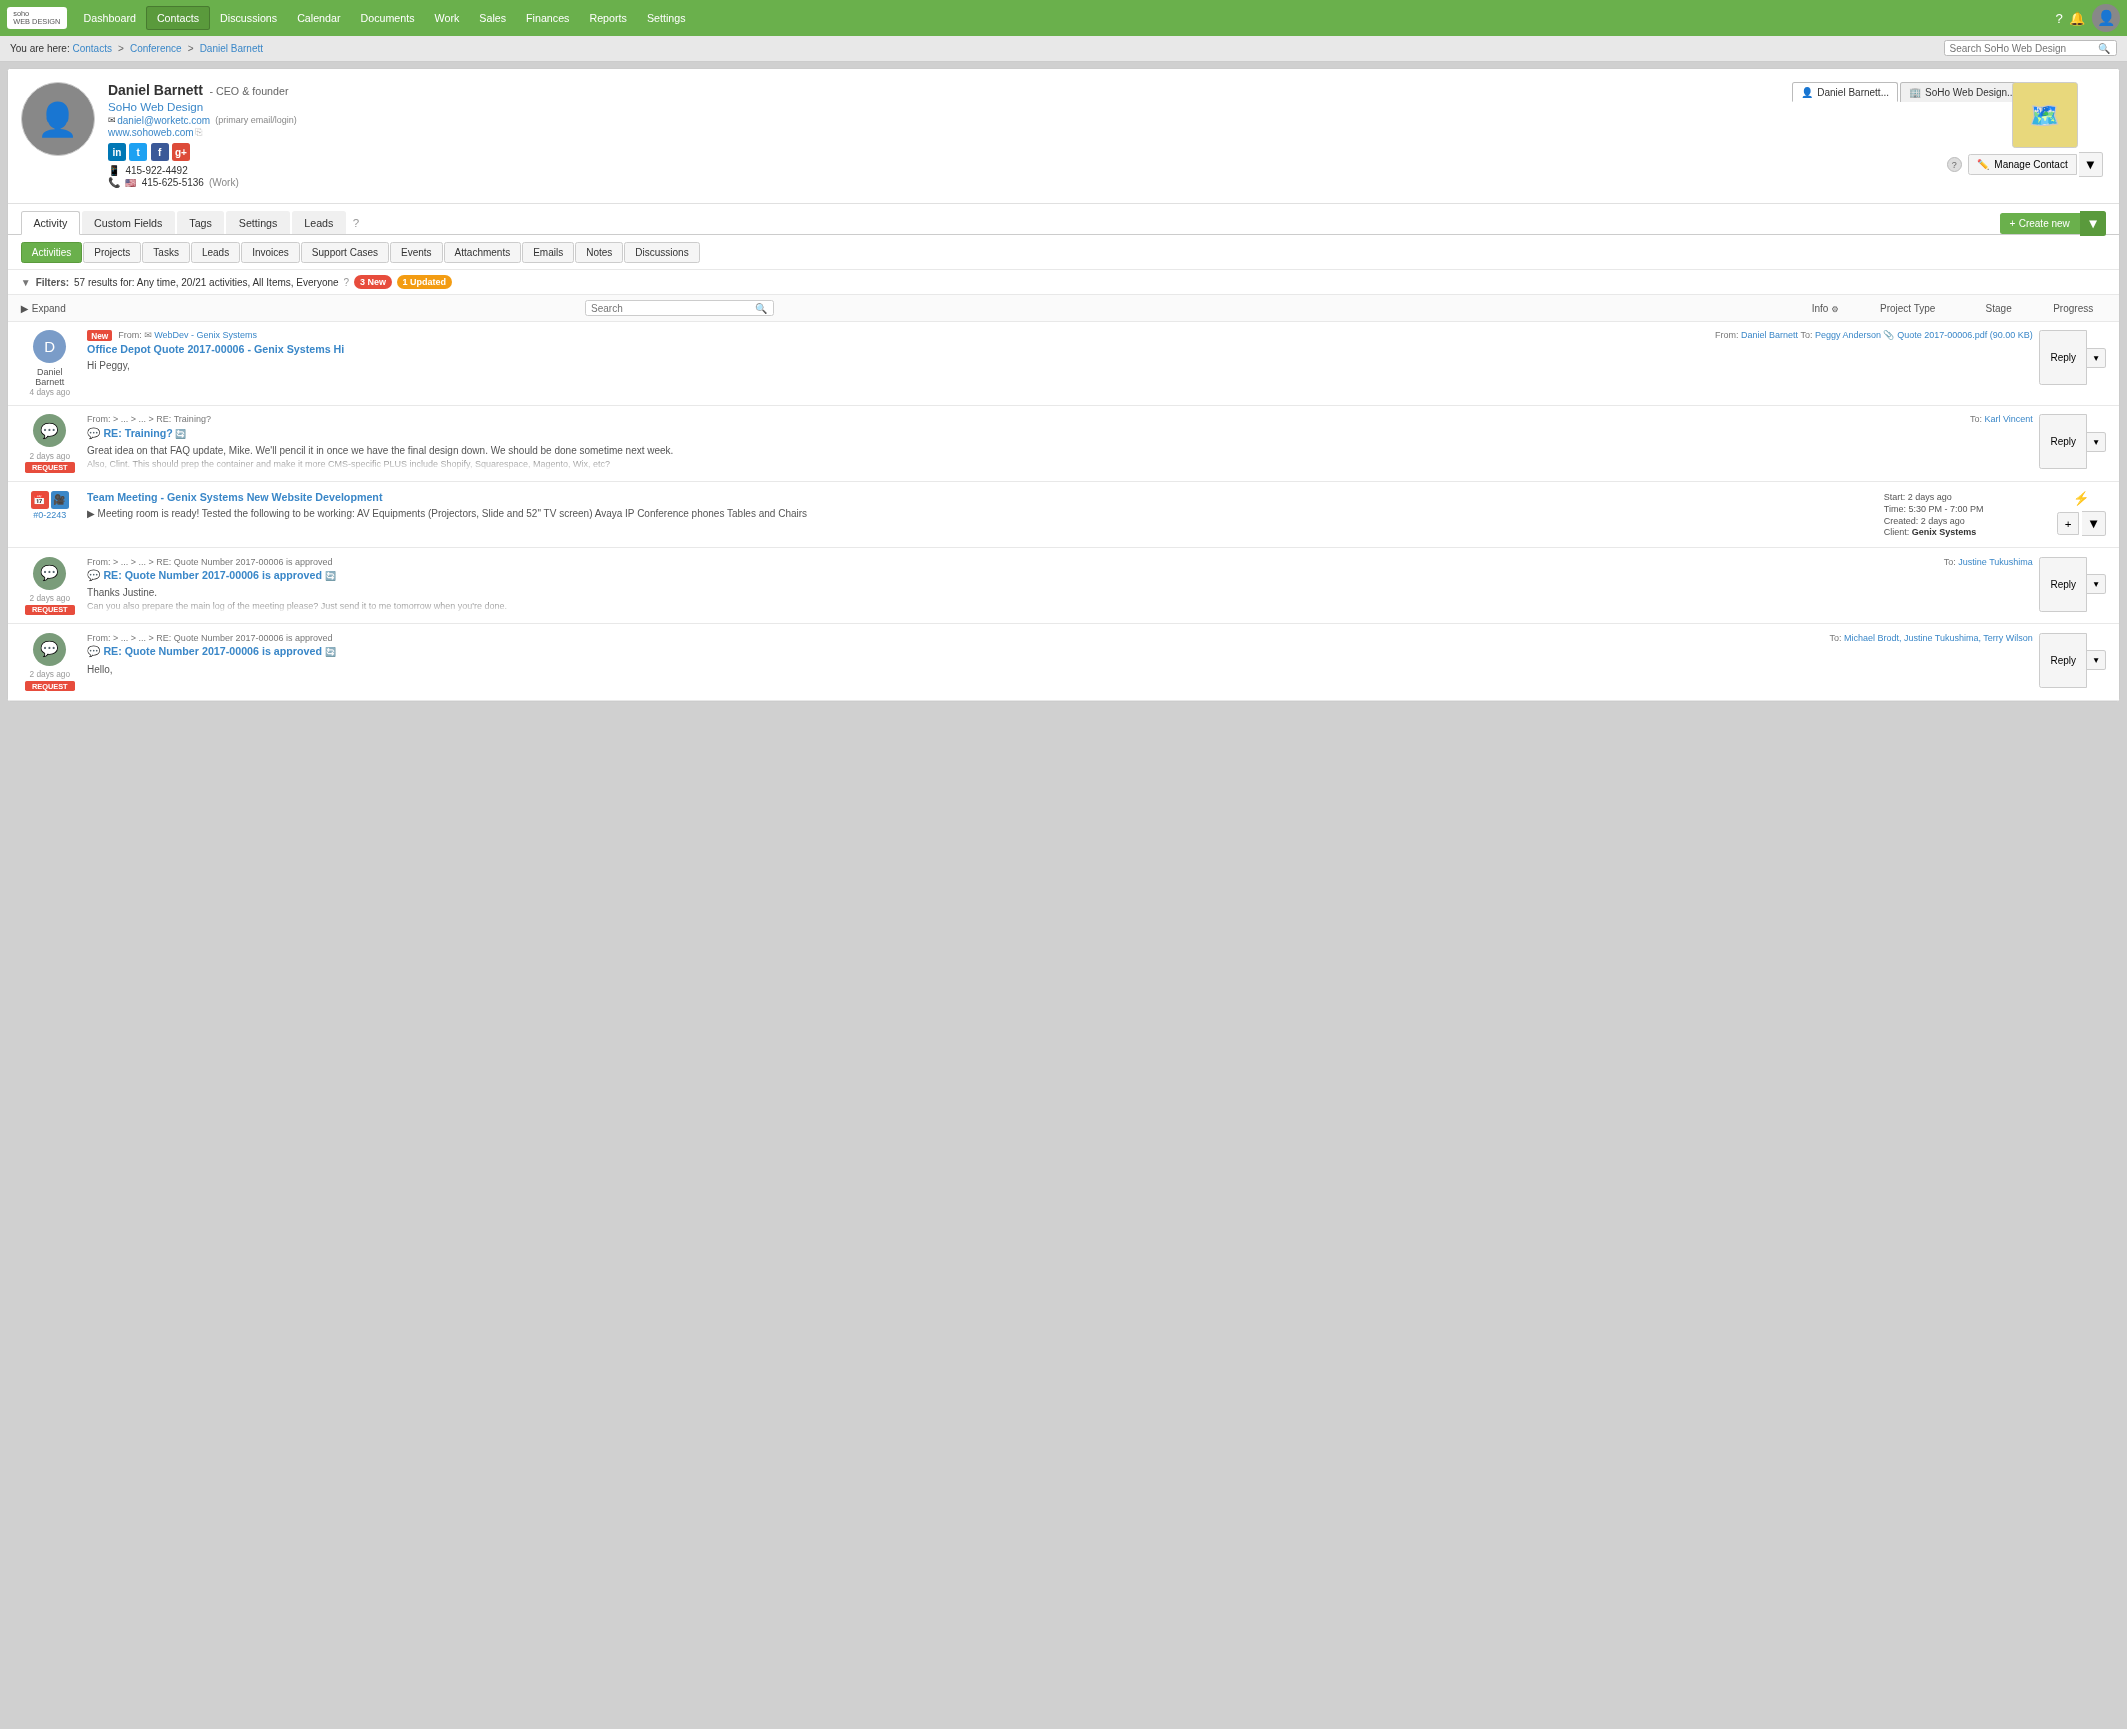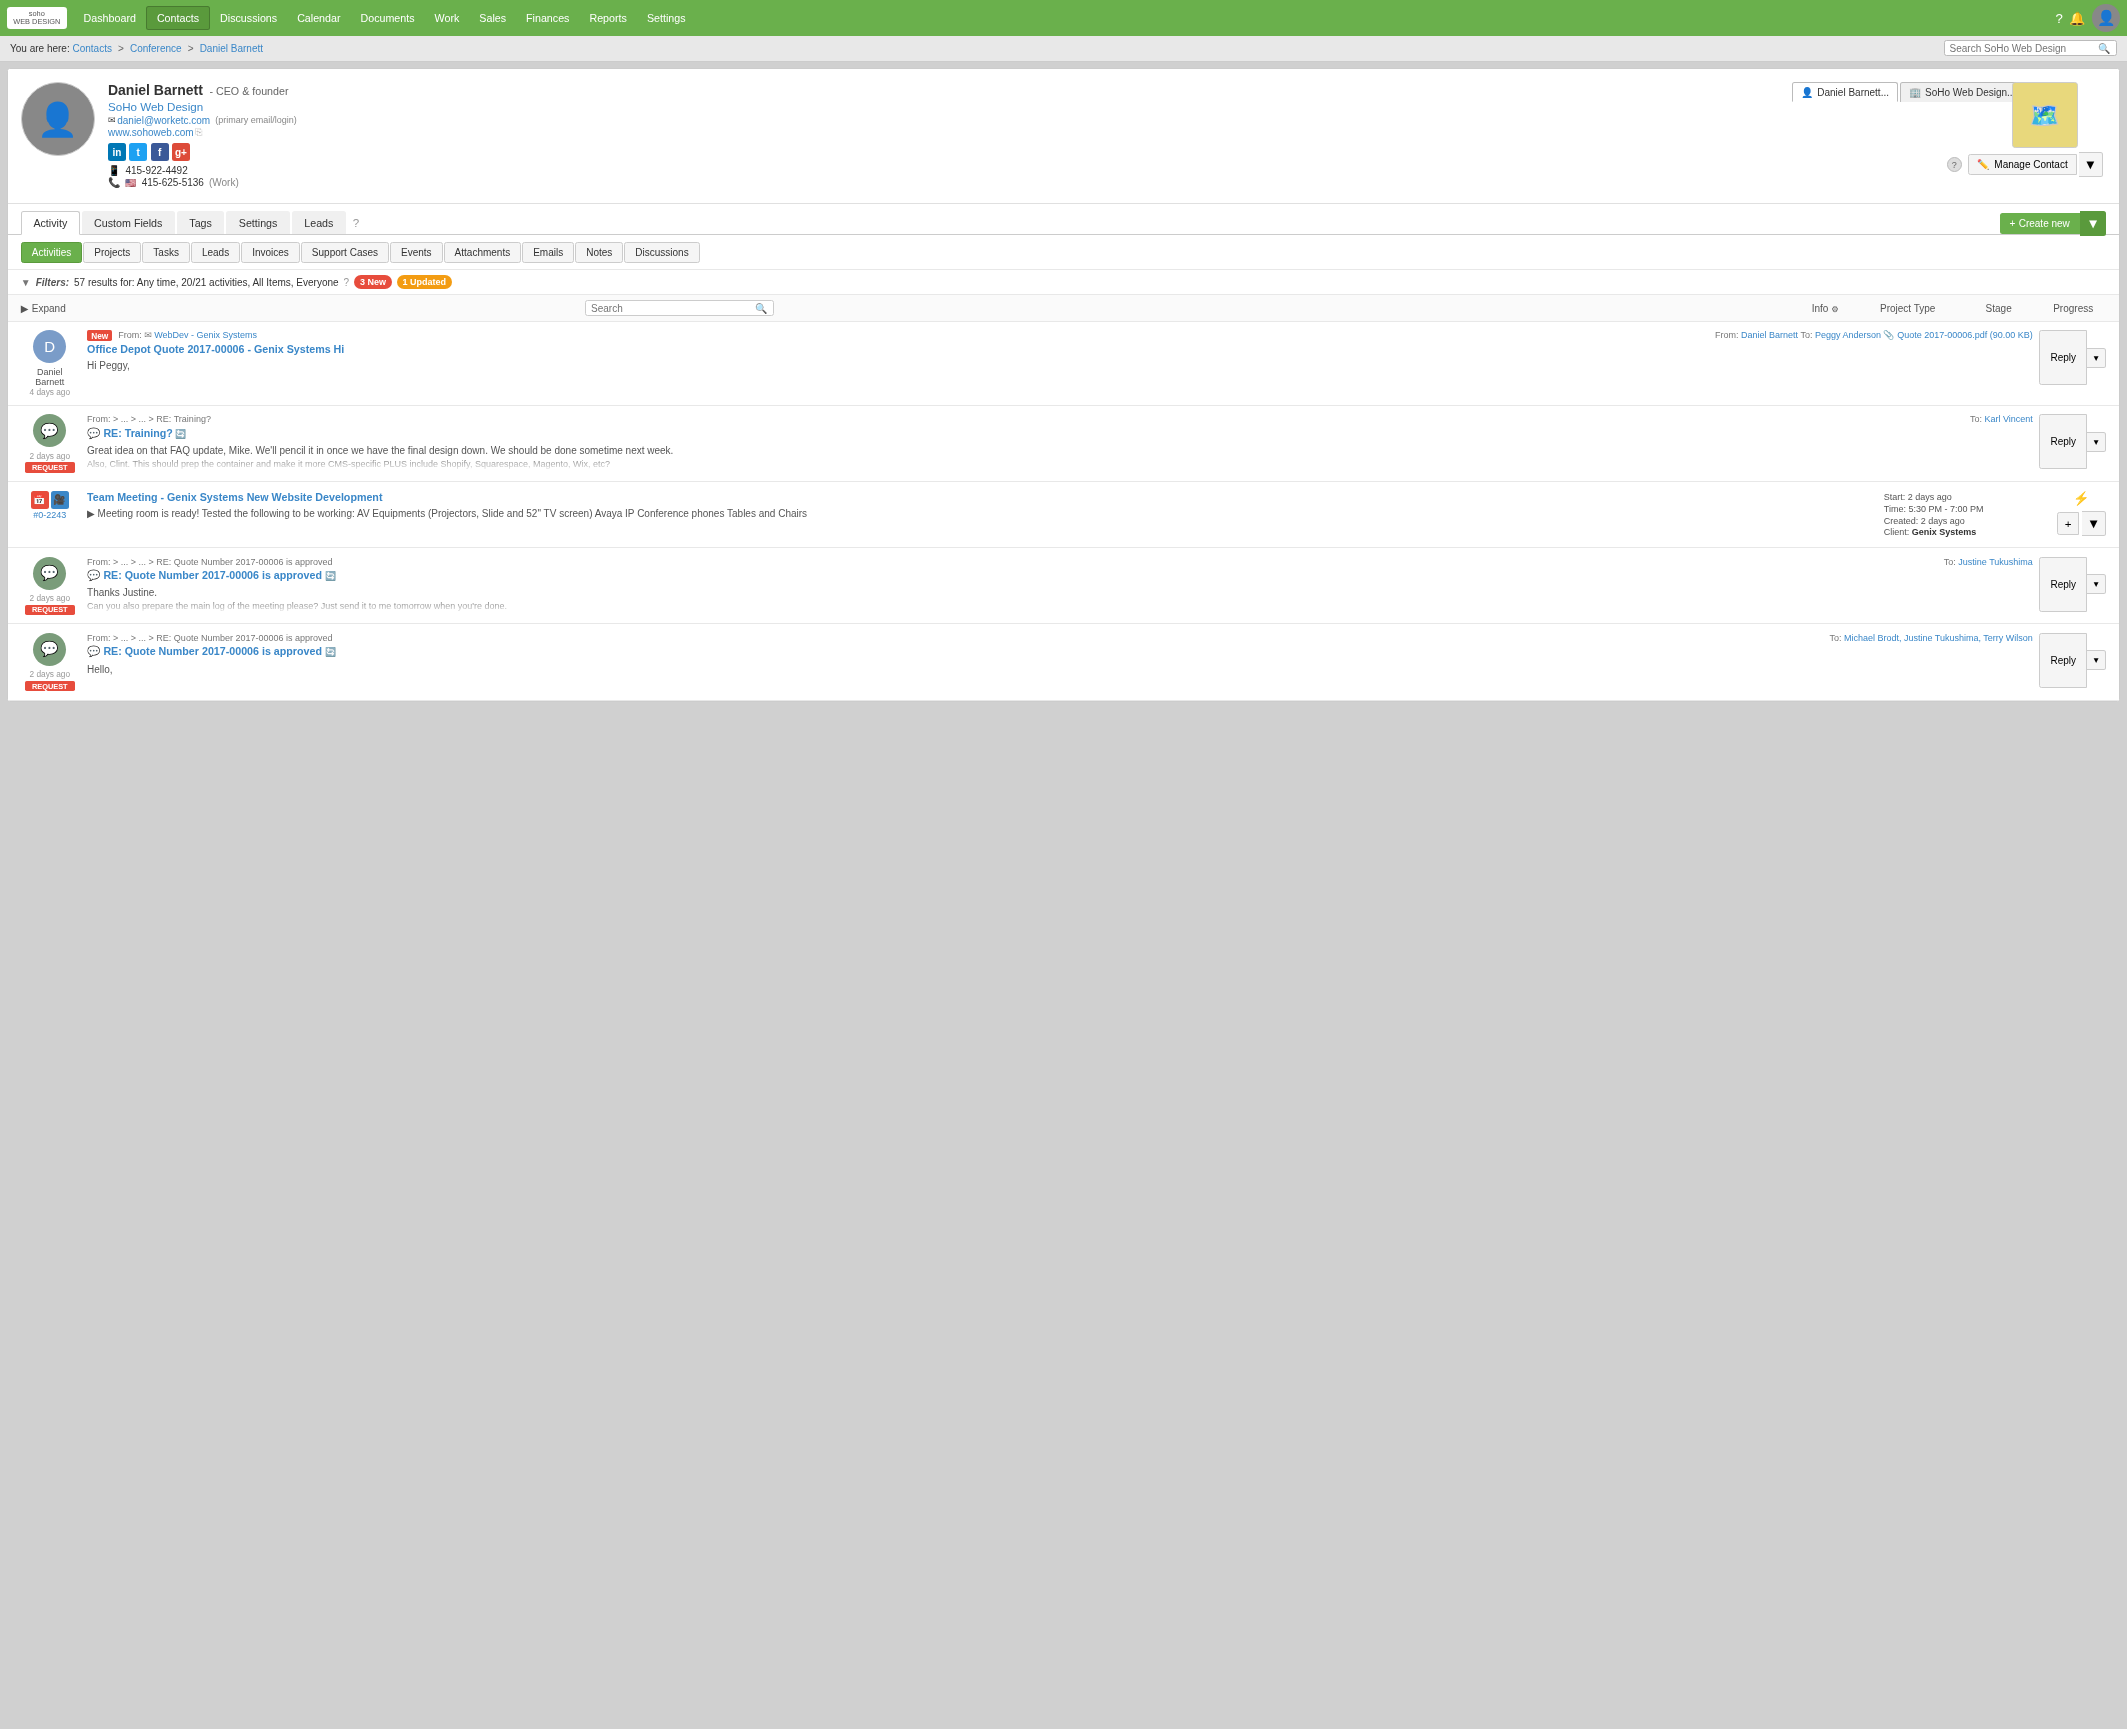--- a/index.html
+++ b/index.html
@@ -15,21 +15,20 @@
     }
     .topnav-logo {
       background: white;
       border-radius: 3.3px;
       padding: 3.3px 6.6px;
       margin-right: 6.6px;
       font-weight: bold;
       font-size: 12.4px;
       color: #e74c3c;
       line-height: 1.1;
-      text-align: center;
     }
     .topnav-logo span { display: block; font-size: 7.4px; color: #555; font-weight: normal; }
     .topnav-items { display: flex; align-items: center; flex: 1; }
     .topnav-item {
       color: white;
       padding: 5px 10px;
       cursor: pointer;
       font-size: 10.7px;
       border-radius: 2.5px;
     }
@@ -248,21 +247,21 @@
     
     .filter-row {
       display: flex;
       align-items: center;
       padding: 5px 13.2px;
       border-bottom: 0.8px solid #e8e8e8;
       font-size: 10px;
       gap: 5px;
     }
     .filter-icon { color: #777; }
-    .filter-label { color: #555; font-weight: bold; font-style: italic; }
+    .filter-label { color: #555; font-weight: bold; }
     .filter-text { color: #333; }
     .badge {
       padding: 1.7px 5.8px;
       border-radius: 8.3px;
       font-size: 9px;
       font-weight: bold;
       color: white;
     }
     .badge-new { background: #e74c3c; }
     .badge-updated { background: #f39c12; }

